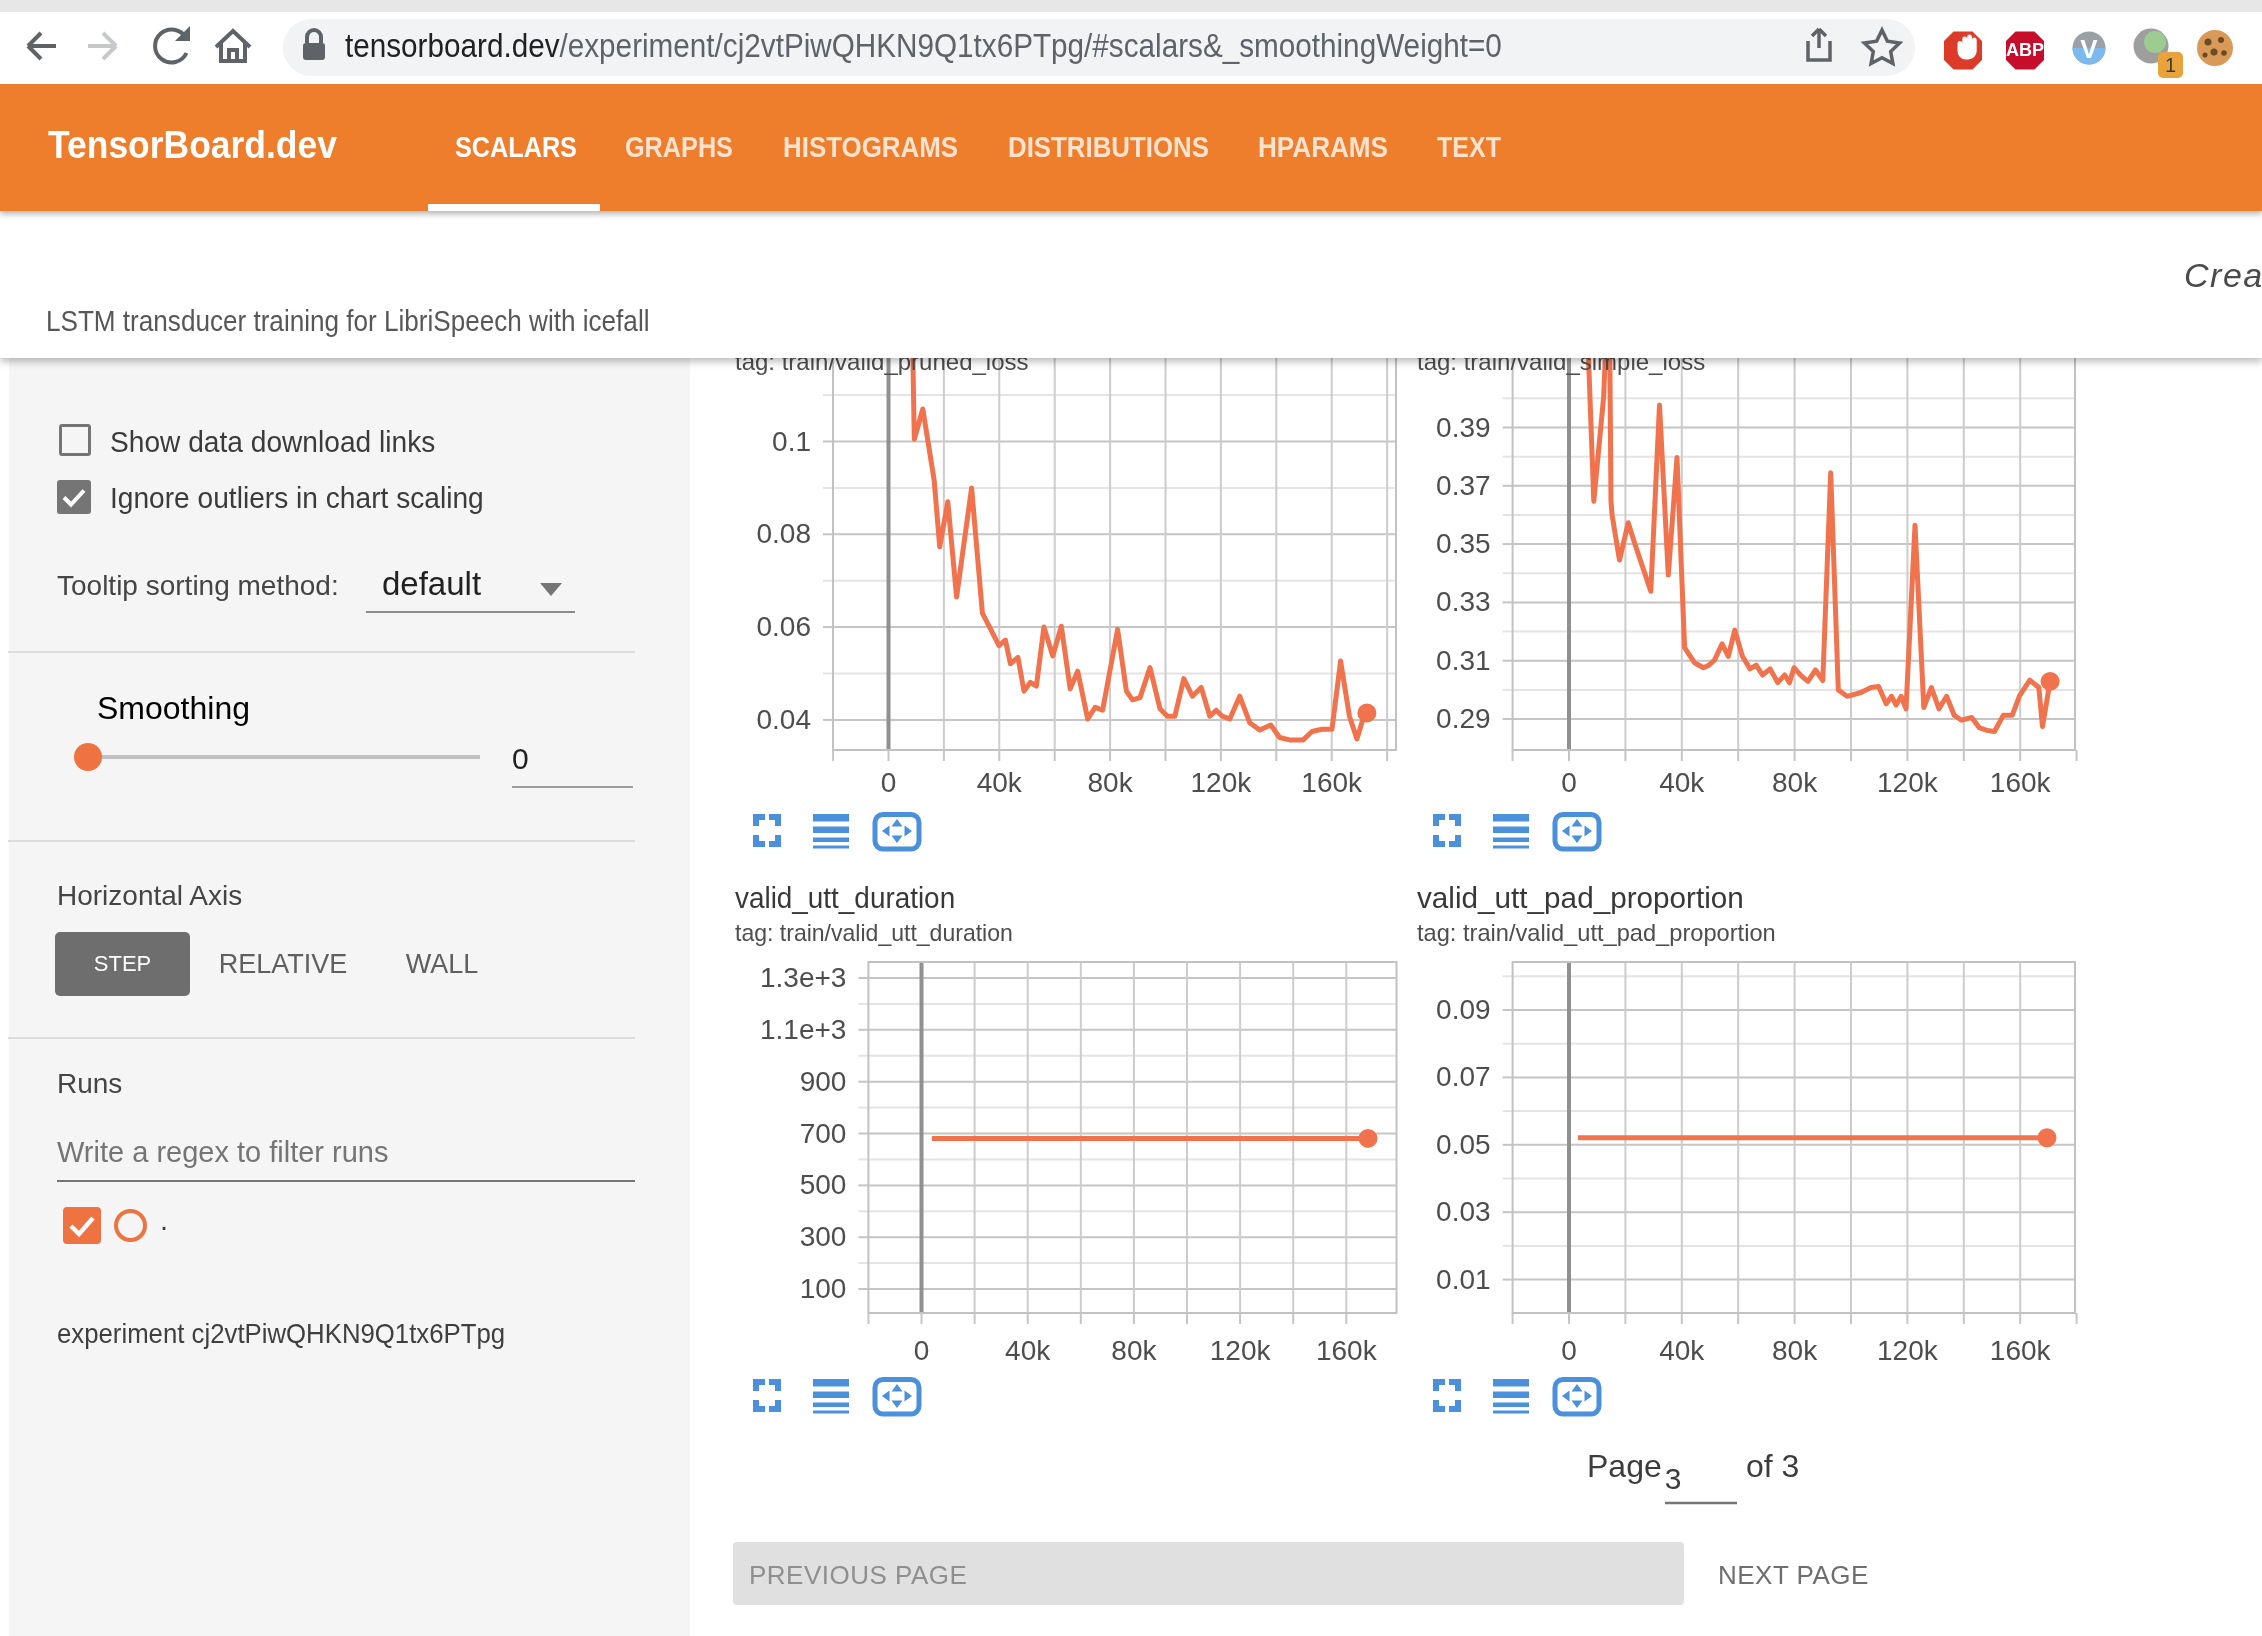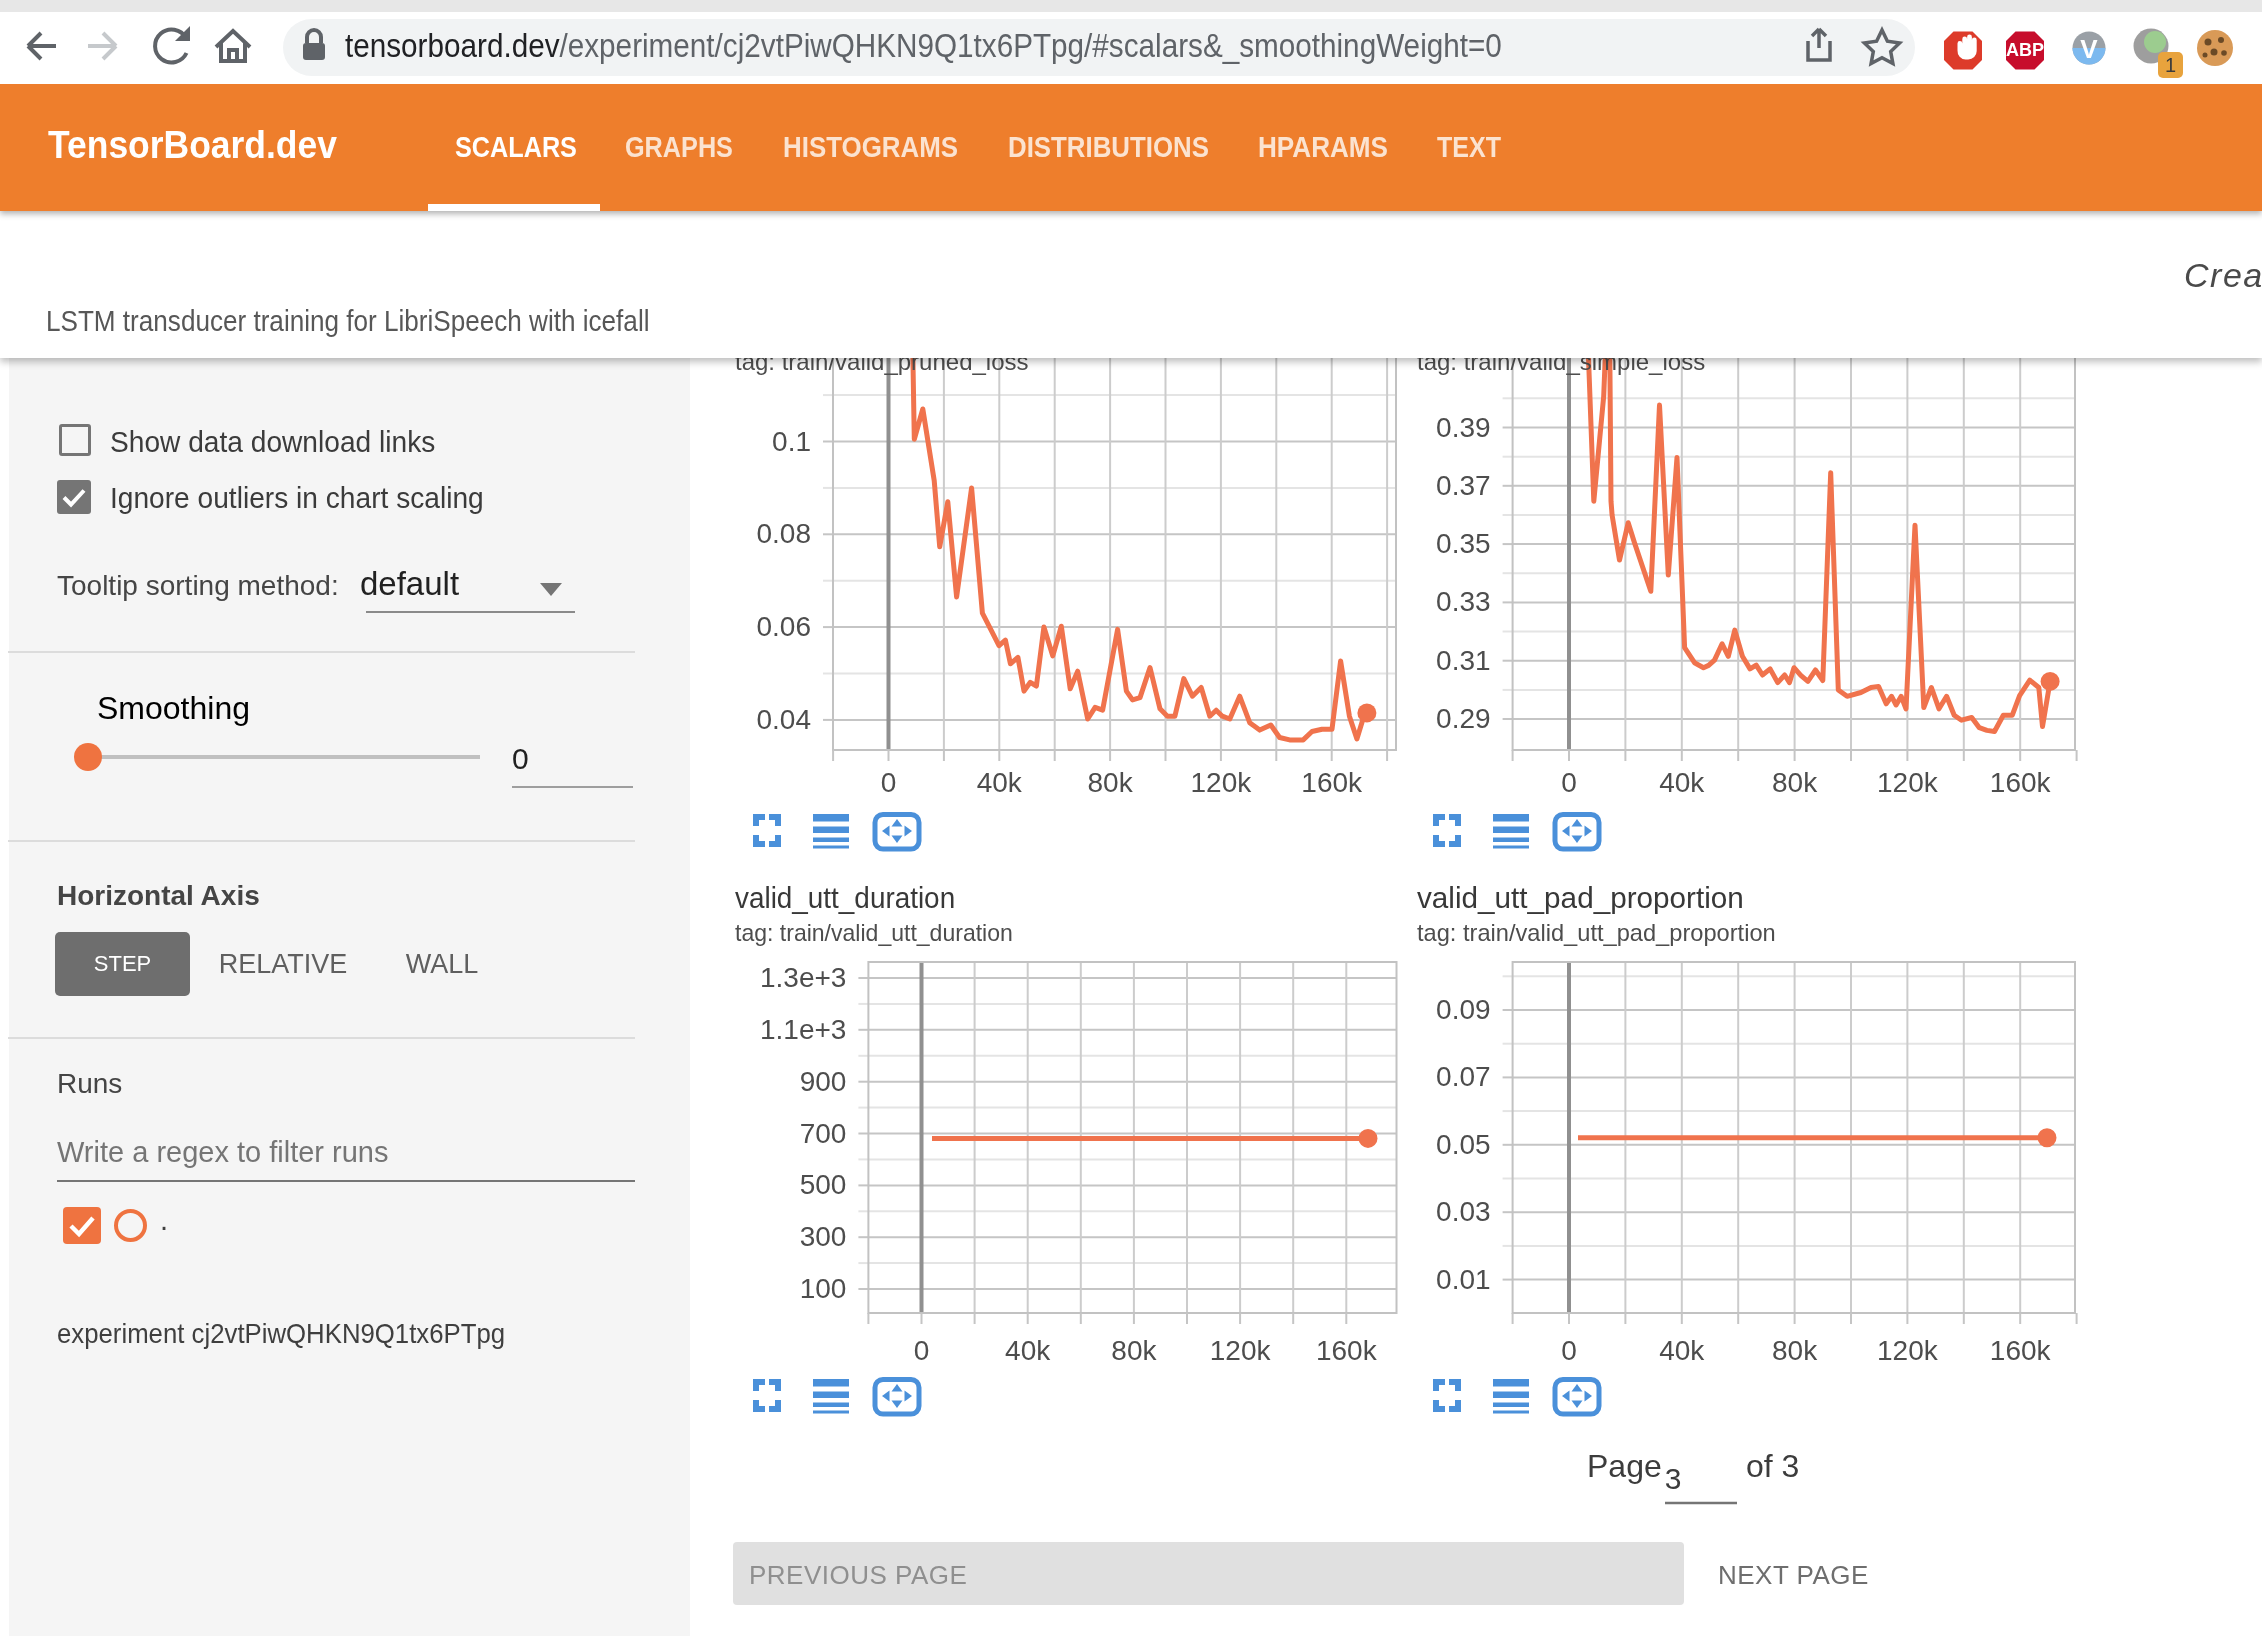--- a/index.html
+++ b/index.html
@@ -337,35 +337,35 @@
   <div class="abs" style="left:59px;top:424px;width:32px;height:32px;border:3px solid #757575;border-radius:3px;"></div>
   <div class="abs sx" style="left:110px;top:426px;font-size:29px;color:#3b3b3b;transform:scaleX(0.97);">Show data download links</div>
   <div class="abs" style="left:57px;top:480px;width:34px;height:34px;background:#757575;border-radius:3px;">
     <svg width="34" height="34" viewBox="0 0 34 34">
         <path d="M7 17.5 L14 24.5 L27 10.5" stroke="#fff" stroke-width="4" fill="none"></path>
       </svg>
   </div>
   <div class="abs sx" style="left:110px;top:482px;font-size:29px;color:#3b3b3b;transform:scaleX(0.97);">Ignore outliers in chart scaling</div>
 
   <div class="abs" style="left:57px;top:570px;font-size:28px;color:#454545;">Tooltip sorting method:</div>
-  <div class="abs" style="left:360px;top:565px;font-size:33px;color:#212121;">default</div>
+  <div class="abs" style="left:382px;top:565px;font-size:33px;color:#212121;">default</div>
   <div class="abs" style="left:366px;top:611px;width:209px;height:2px;background:#8a8a8a;"></div>
   <div class="abs" style="left:540px;top:583px;width:0;height:0;border-left:11px solid transparent;border-right:11px solid transparent;border-top:13px solid #757575;"></div>
 
   <div class="abs" style="left:8px;top:651px;width:627px;height:2px;background:#dcdcdc;"></div>
 
   <div class="abs" style="left:57px;top:690px;font-size:32px;color:#000000;margin-left:40px;">Smoothing</div>
   <div class="abs" style="left:88px;top:755px;width:392px;height:4px;background:#c0c0c0;"></div>
   <div class="abs" style="left:74px;top:743px;width:28px;height:28px;border-radius:50%;background:#ef7340;"></div>
   <div class="abs" style="left:512px;top:742px;font-size:30px;color:#212121;">0</div>
   <div class="abs" style="left:512px;top:786px;width:121px;height:2px;background:#9e9e9e;"></div>
 
   <div class="abs" style="left:8px;top:840px;width:627px;height:2px;background:#dcdcdc;"></div>
 
-  <div class="abs" style="left:57px;top:880px;font-size:28px;color:#454545;font-weight:bold;">Horizontal Axis</div>
+  <div class="abs" style="left:57px;top:880px;font-size:28px;color:#454545;">Horizontal Axis</div>
   <div class="abs" style="left:55px;top:932px;width:135px;height:64px;background:#6e6e6e;border-radius:5px;color:#fff;font-size:22px;display:flex;align-items:center;justify-content:center;">STEP</div>
   <div class="abs" style="left:224px;top:932px;width:118px;height:64px;color:#5f5f5f;font-size:27px;display:flex;align-items:center;justify-content:center;">RELATIVE</div>
   <div class="abs" style="left:402px;top:932px;width:80px;height:64px;color:#5f5f5f;font-size:27px;display:flex;align-items:center;justify-content:center;">WALL</div>
 
   <div class="abs" style="left:8px;top:1037px;width:627px;height:2px;background:#dcdcdc;"></div>
 
   <div class="abs" style="left:57px;top:1068px;font-size:28px;color:#454545;">Runs</div>
   <div class="abs" style="left:57px;top:1136px;font-size:29px;color:#757575;">Write a regex to filter runs</div>
   <div class="abs" style="left:57px;top:1180px;width:578px;height:2px;background:#757575;"></div>
 

